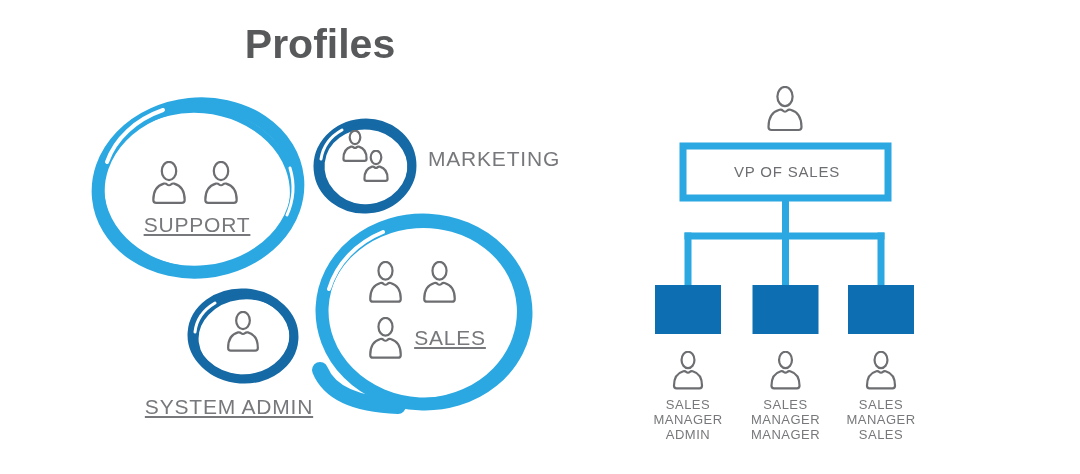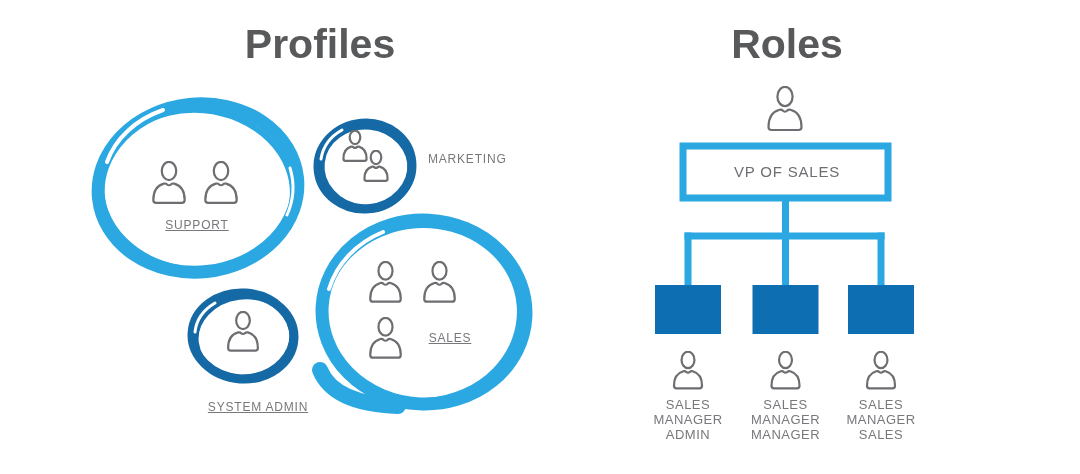--- a/index.html
+++ b/index.html
@@ -8,21 +8,21 @@
     overflow:hidden;font-family:"Liberation Sans",sans-serif;
   }
   .canvas svg{position:absolute;left:0;top:0;}
   .title{
     position:absolute;transform:translateX(-50%);
     font-size:41px;font-weight:bold;color:var(--title-gray,#58595B);
     letter-spacing:0px;white-space:nowrap;line-height:1;
   }
   .label{
     position:absolute;color:var(--label-gray,#77787B);
-    font-size:12px;letter-spacing:0.8px;white-space:nowrap;line-height:16px;
+    font-size:21px;letter-spacing:0.8px;white-space:nowrap;line-height:16px;
   }
   .label.centered{transform:translateX(-50%);text-decoration:underline;}
   .vp-label{
     position:absolute;transform:translateX(-50%);
     color:var(--icon-gray,#6D6E71);font-size:15px;letter-spacing:0.8px;
     white-space:nowrap;line-height:16px;
   }
   .sub-label{
     position:absolute;transform:translateX(-50%);text-align:center;
     color:var(--label-gray,#77787B);font-size:13px;line-height:15px;
@@ -104,25 +104,24 @@
       <rect class="mbox" x="752.5" y="285" width="66" height="49"></rect>
       <rect class="mbox" x="848" y="285" width="66" height="49"></rect>
 
       <use href="#person" x="671" y="351" width="34" height="39.1"></use>
       <use href="#person" x="768.5" y="351" width="34" height="39.1"></use>
       <use href="#person" x="864" y="351" width="34" height="39.1"></use>
     </g>
   </svg>
 
   <div class="title" style="left:320px;top:24px">Profiles</div>
-  <div class="title" style="left:787px;top:24px">Roles</div>
 
   <div class="label centered" style="left:197px;top:217px">SUPPORT</div>
   <div class="label" style="left:428px;top:151px">MARKETING</div>
-  <div class="label centered" style="left:258px;top:399px">SYSTEM ADMIN</div>
+  <div class="label centered" style="left:229px;top:399px">SYSTEM ADMIN</div>
   <div class="label centered" style="left:450px;top:330px">SALES</div>
 
   <div class="vp-label" style="left:787px;top:164px">VP OF SALES</div>
 
   <div class="sub-label" style="left:688px;top:397px">
     <span>SALES</span>
     <span>MANAGER</span>
     <span>ADMIN</span>
   </div>
   <div class="sub-label" style="left:785.5px;top:397px">

